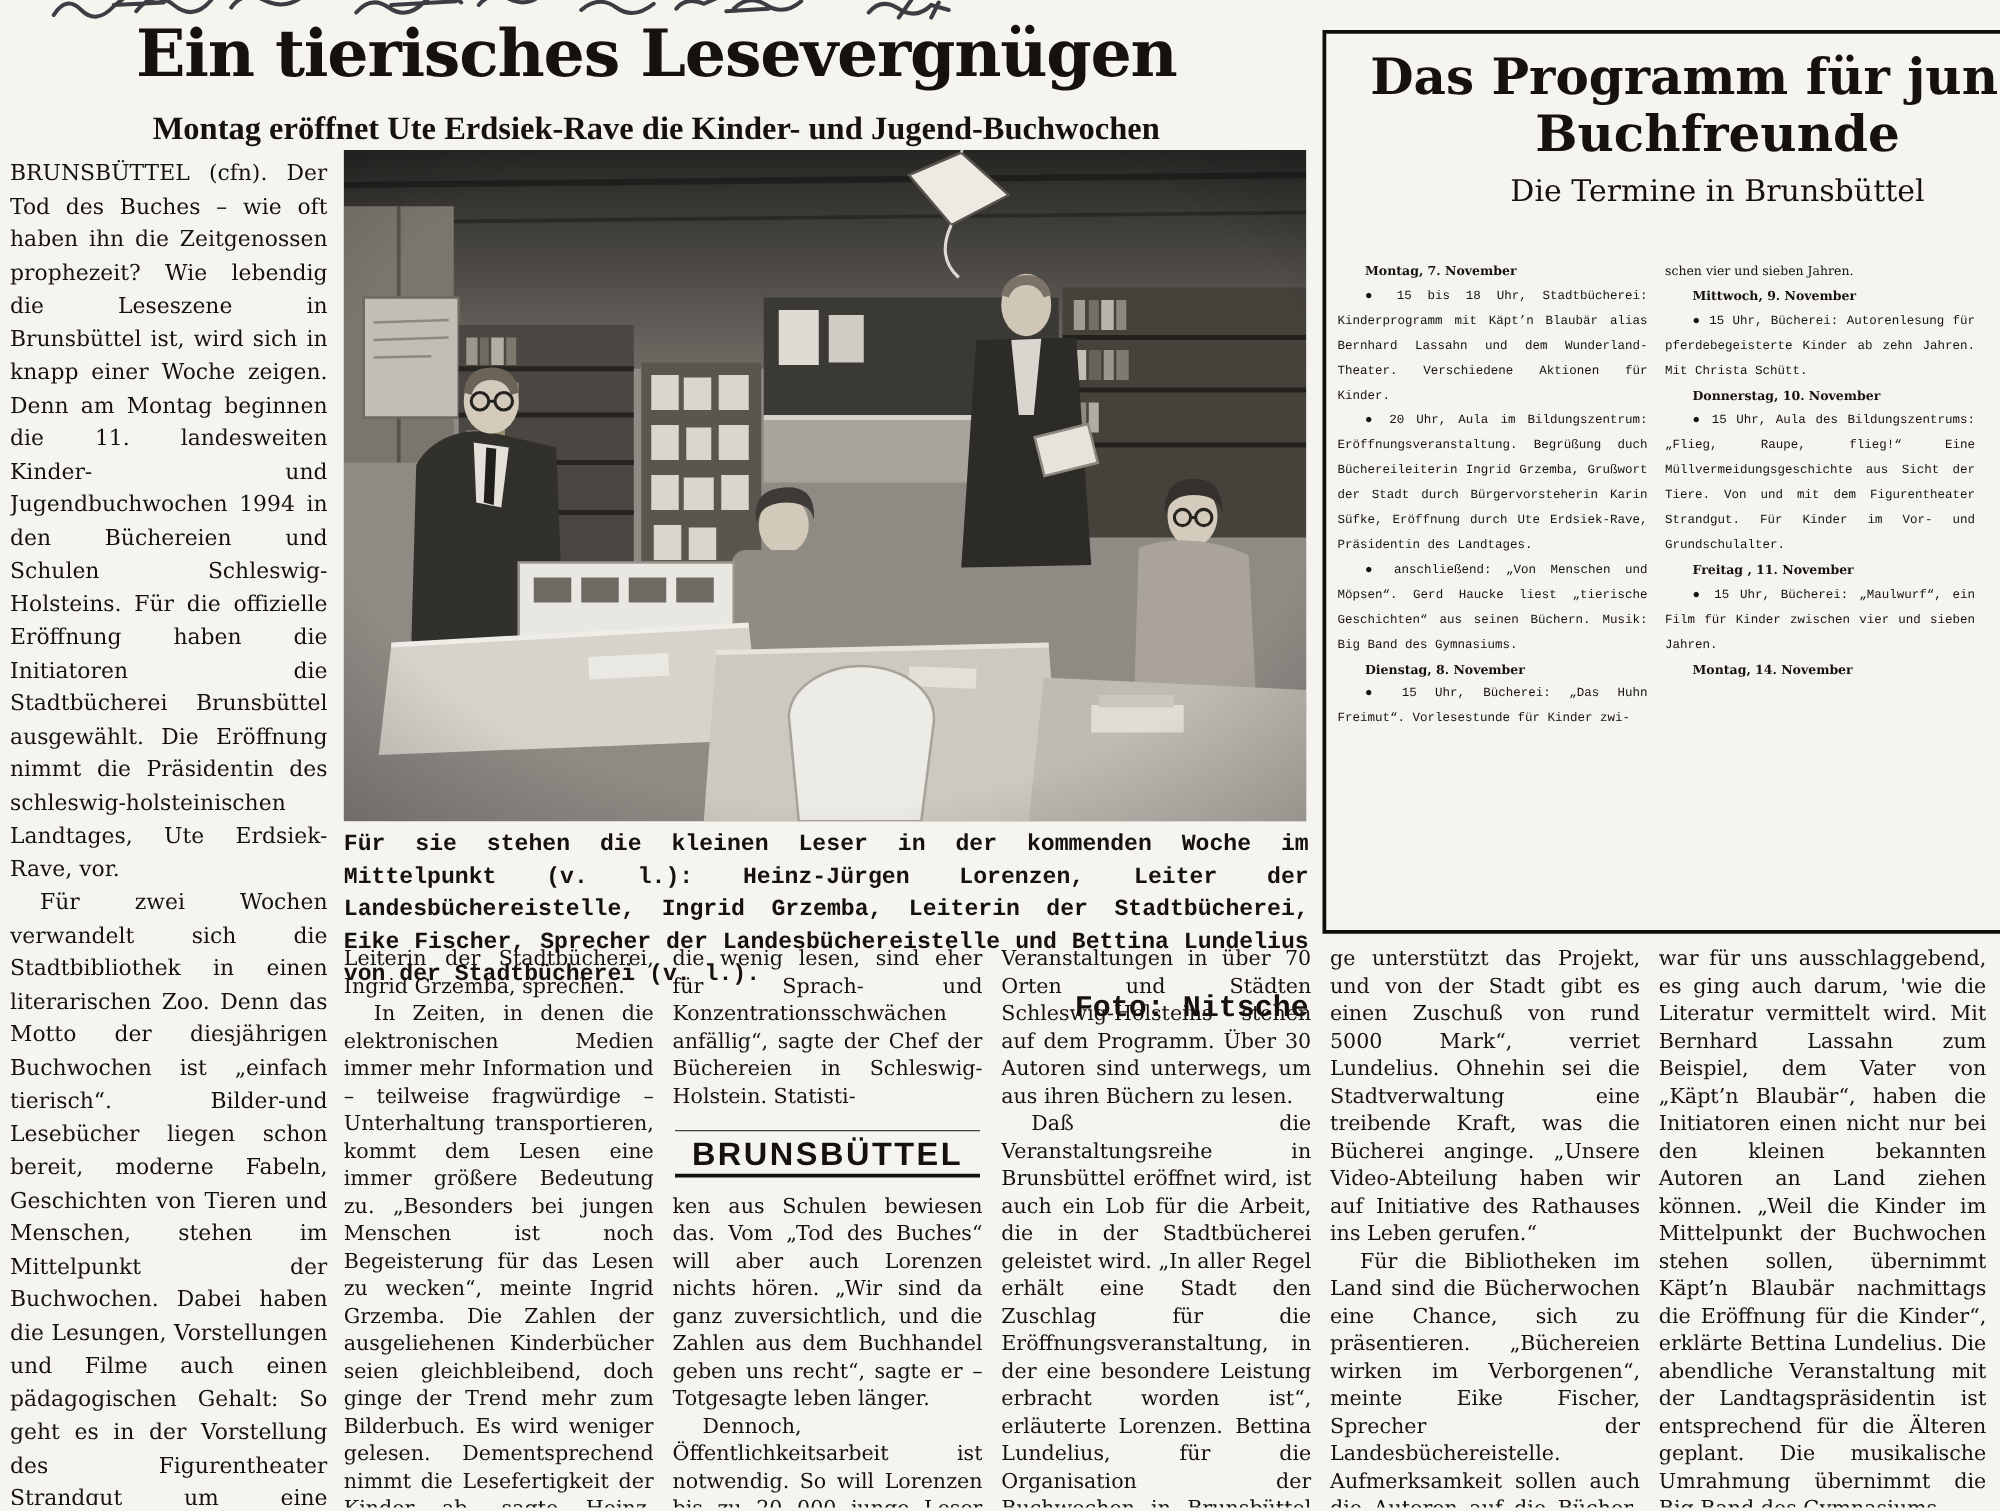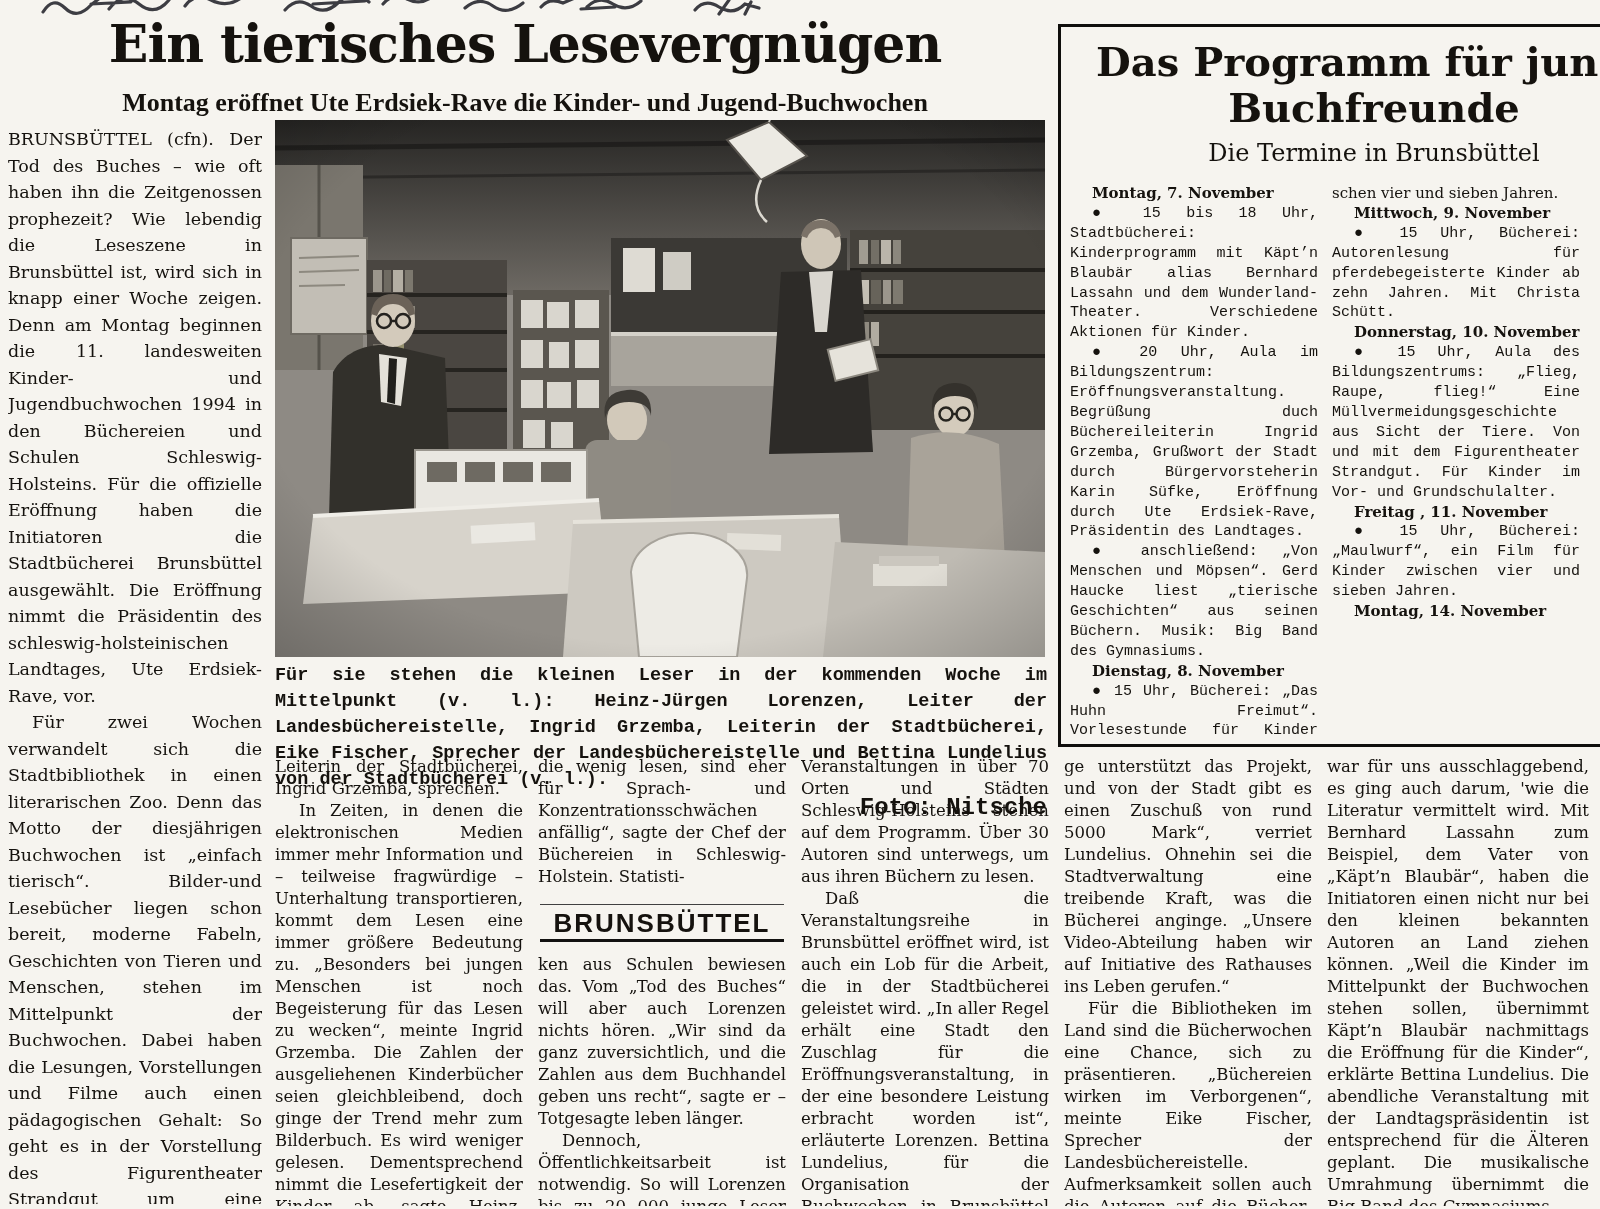--- a/index.html
+++ b/index.html
@@ -39,21 +39,21 @@
 
   
   #caption-wrap{left:275px;top:663px;width:772px;font-family:Liberation Mono, monospace;font-weight:bold;}
   #caption{font-size:18.5px;line-height:26px;text-align:justify;margin:0;}
   #photo-credit{font-size:24px;line-height:26px;text-align:right;margin:2px 0 0;}
 
   
   #program{left:1058px;top:24px;width:632px;height:723px;border:3px solid #0f0e0c;box-sizing:border-box;}
   #program-title{font:bold 40px/46px "DejaVu Serif",serif;text-align:center;margin:12px 8px 0;}
   #program-subtitle{font:24px/1.25 "DejaVu Serif",serif;text-align:center;margin:7px 0 0;}
-  .program-col{font-size:15px;line-height:19.9px;}
+  .program-col{font-size:10px;line-height:19.9px;margin-top:24px;}
   #program-colA{left:1070px;top:184px;width:248px;height:552px;}
   #program-colB{left:1332px;top:184px;width:248px;height:552px;}
 
   
   #col-left {left:8px;   top:126px;width:254px;height:1078px;}
   #col-b1   {left:275px; top:756px;width:248px;height:450px;}
   #col-b2   {left:538px; top:756px;width:248px;height:450px;}
   #col-b3   {left:801px; top:756px;width:248px;height:450px;}
   #col-b4   {left:1064px;top:756px;width:248px;height:450px;}
   #col-b5   {left:1327px;top:756px;width:262px;height:450px;}

